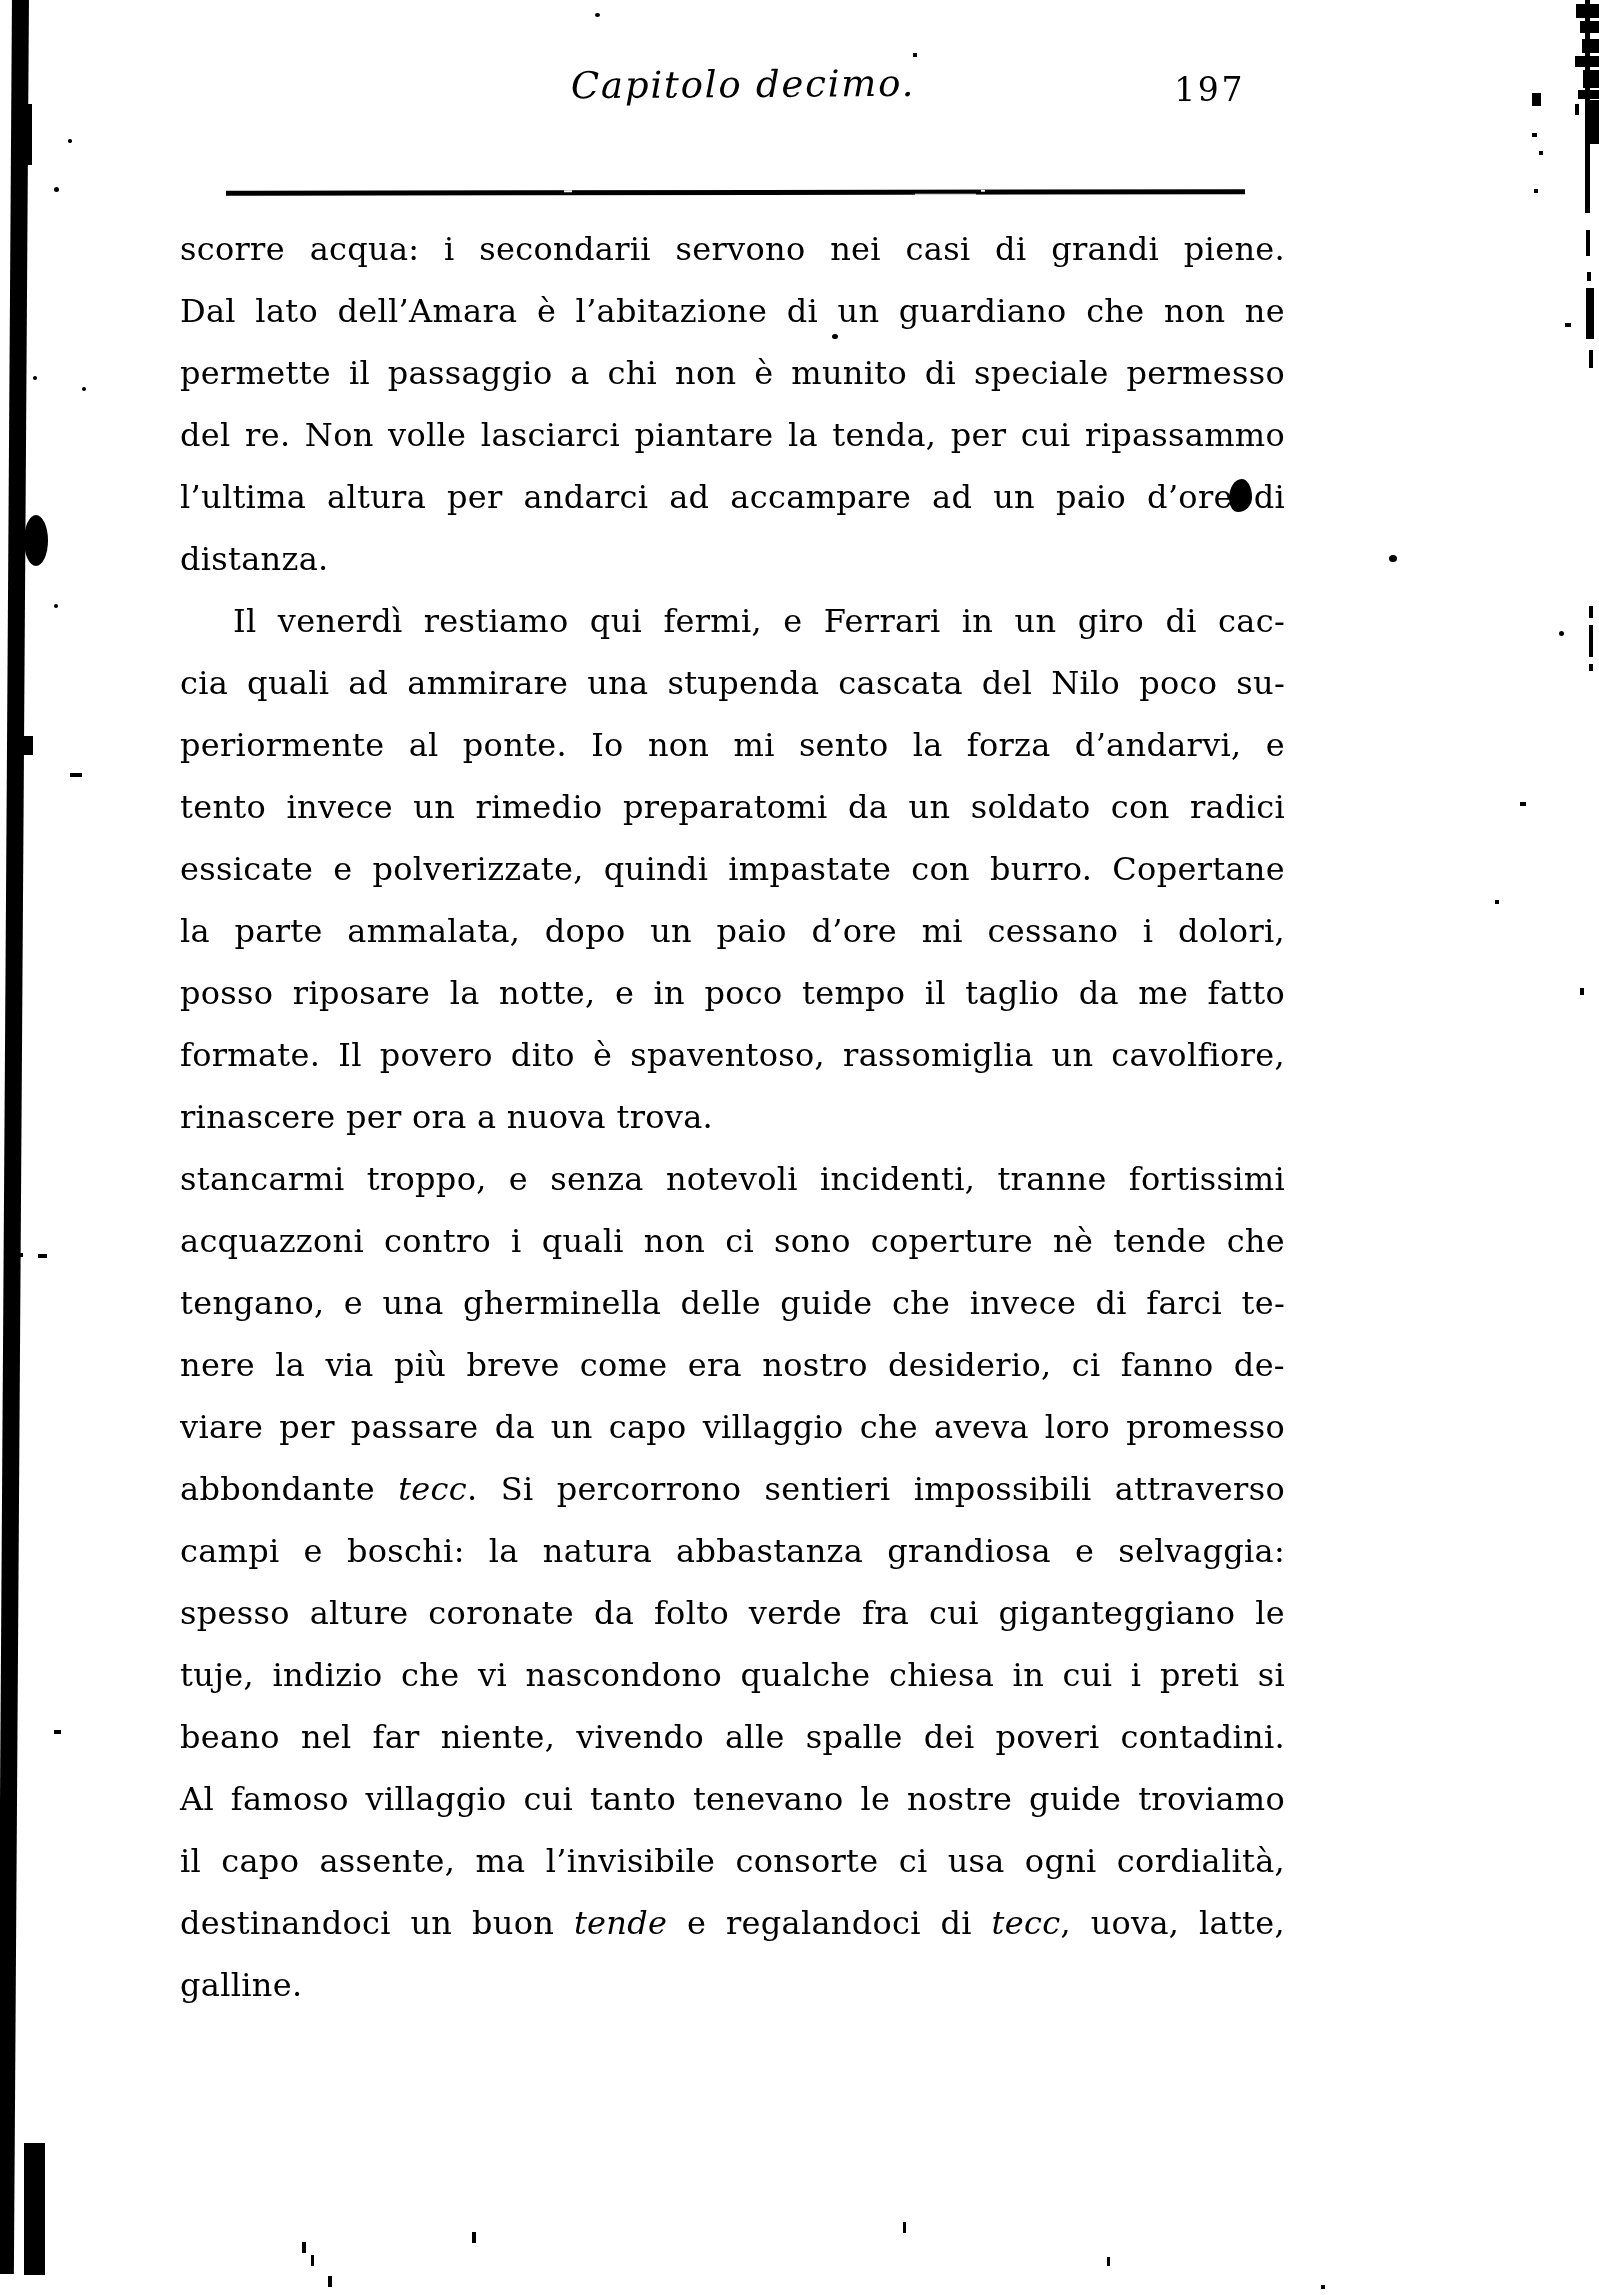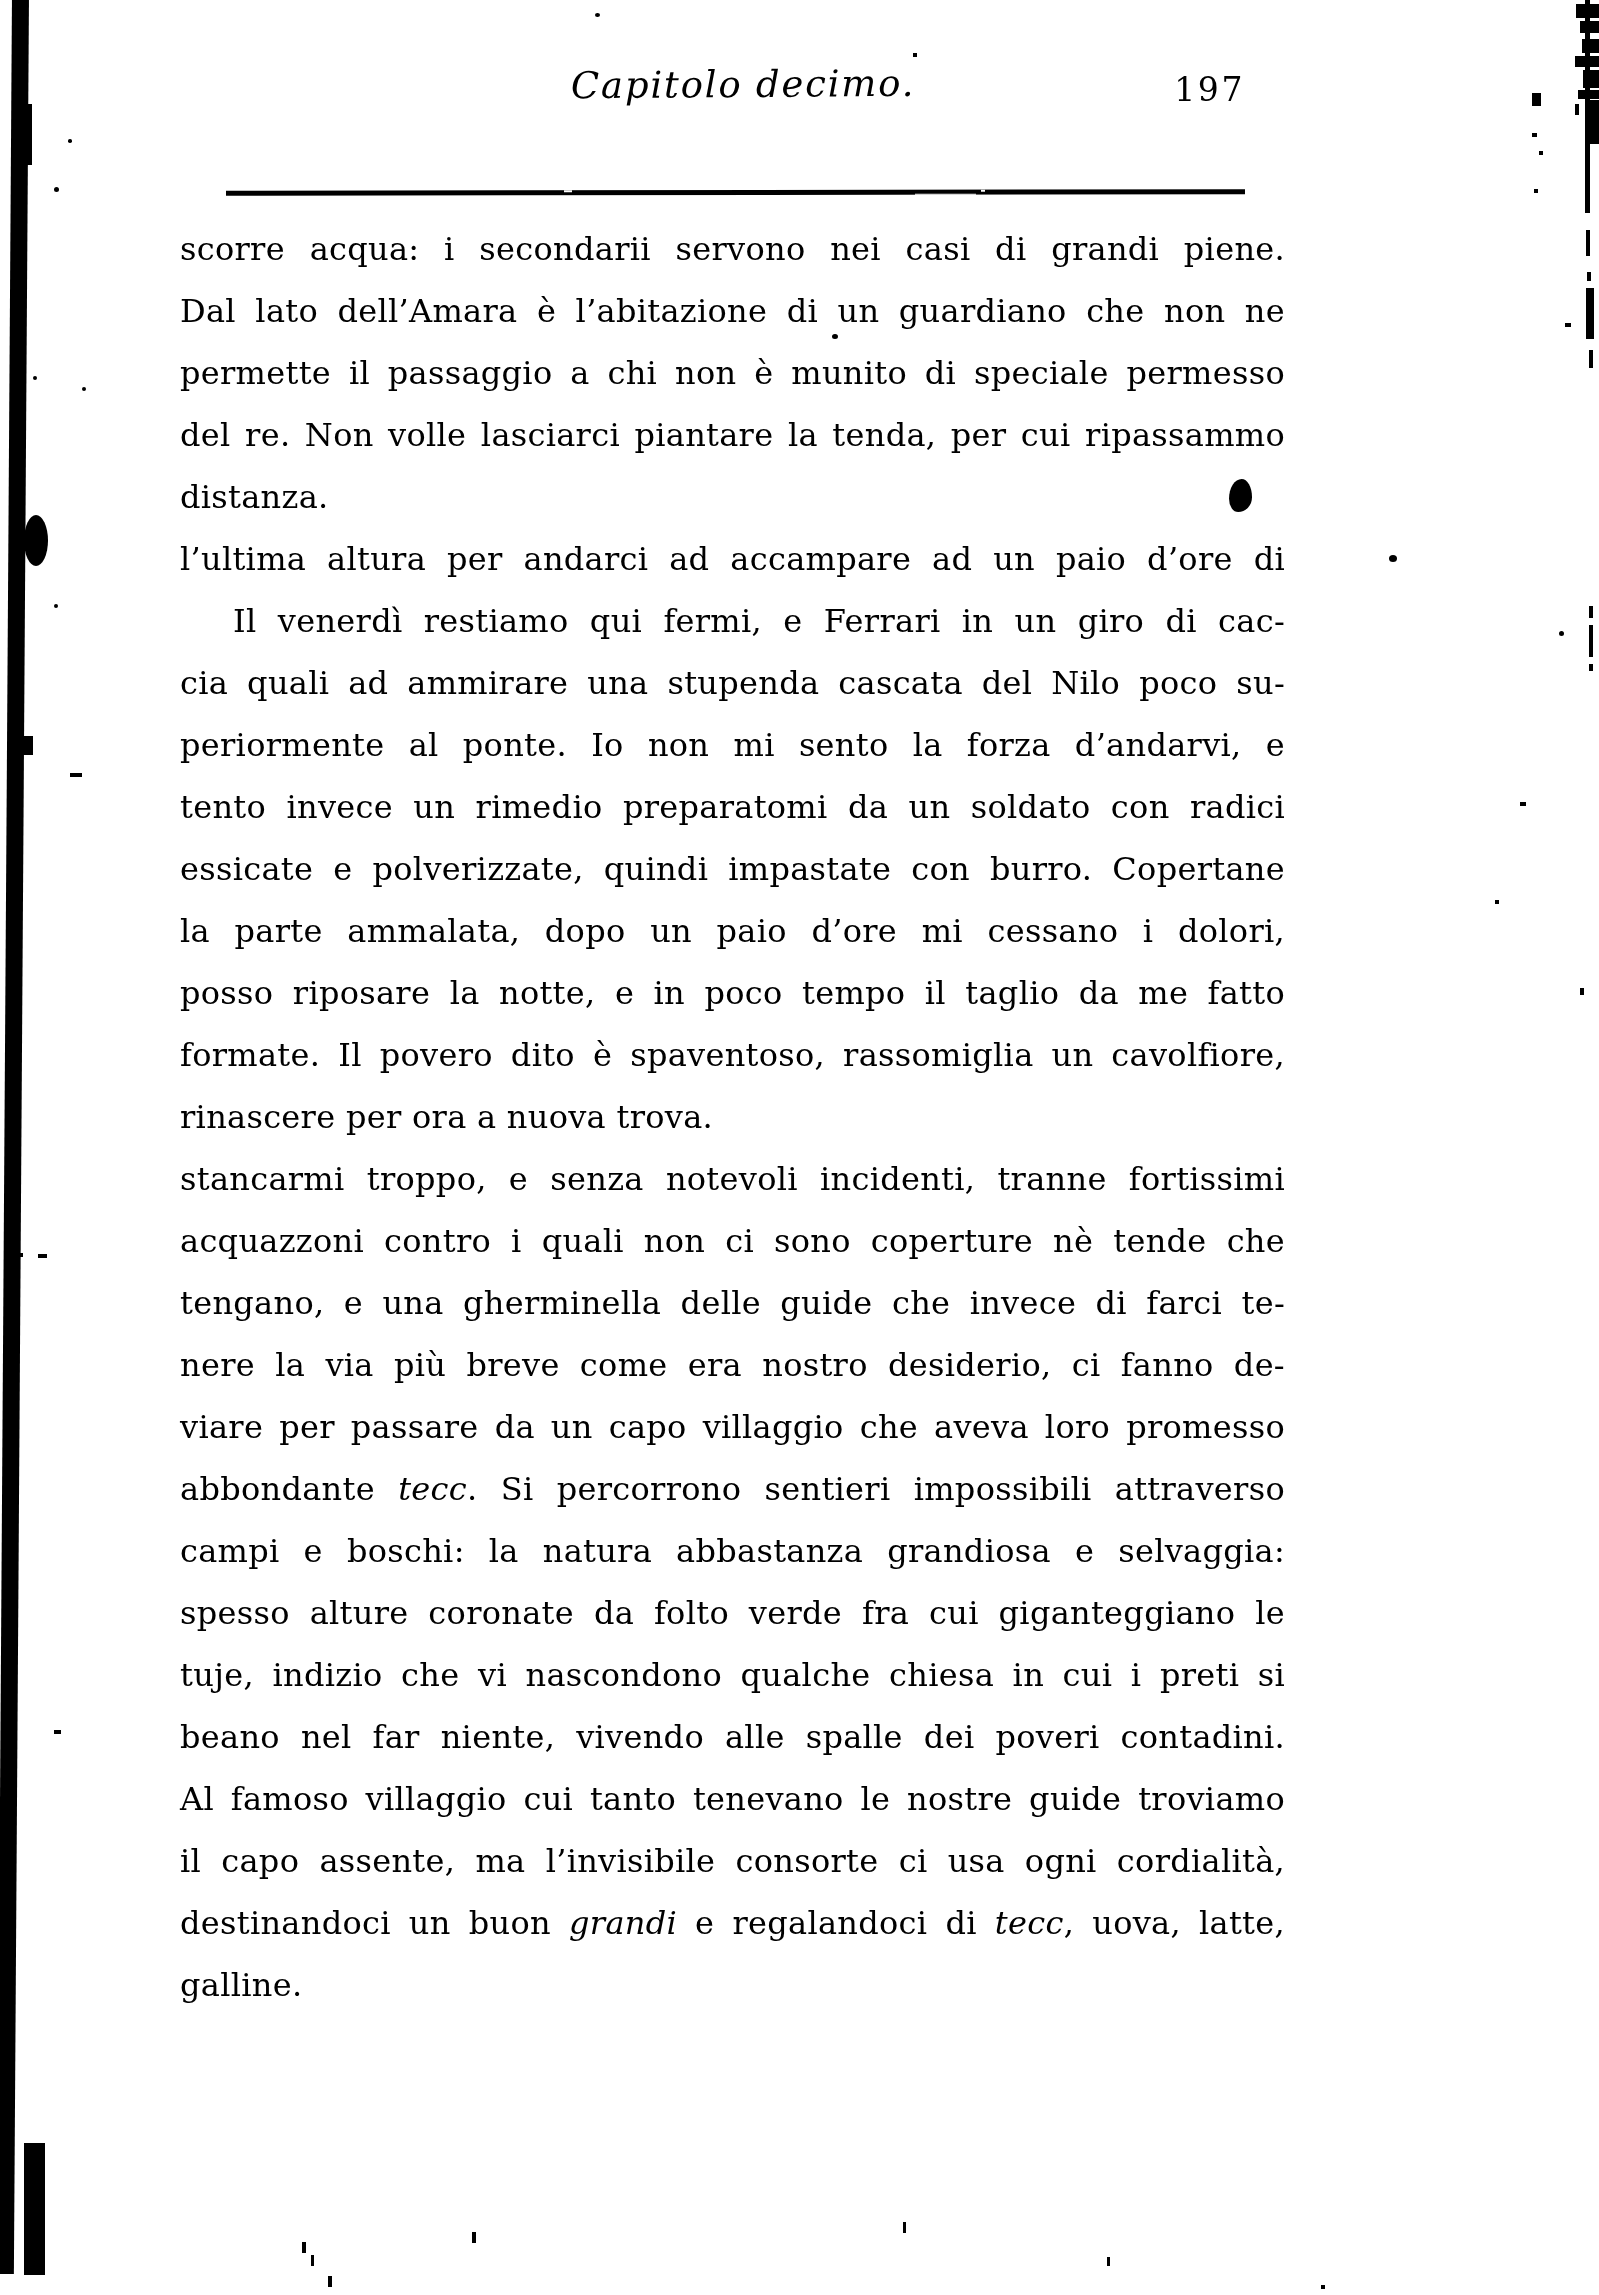--- a/index.html
+++ b/index.html
@@ -88,22 +88,22 @@
     <span class="slit1"></span>
       <span class="slit2"></span>
       <span class="slit3"></span>
   </div>
 
   <div class="body-text">
       <div class="line">scorre acqua: i secondarii servono nei casi di grandi piene.</div>
       <div class="line">Dal lato dell’Amara è l’abitazione di un guardiano che non ne</div>
       <div class="line">permette il passaggio a chi non è munito di speciale permesso</div>
       <div class="line">del re. Non volle lasciarci piantare la tenda, per cui ripassammo</div>
+      <div class="line">l’ultima altura per andarci ad accampare ad un paio d’ore di</div>
       <div class="line end">distanza.</div>
-      <div class="line">l’ultima altura per andarci ad accampare ad un paio d’ore di</div>
       <div class="line indent">Il venerdì restiamo qui fermi, e Ferrari in un giro di cac-</div>
       <div class="line">cia quali ad ammirare una stupenda cascata del Nilo poco su-</div>
       <div class="line">periormente al ponte. Io non mi sento la forza d’andarvi, e</div>
       <div class="line">tento invece un rimedio preparatomi da un soldato con radici</div>
       <div class="line">essicate e polverizzate, quindi impastate con burro. Copertane</div>
       <div class="line">la parte ammalata, dopo un paio d’ore mi cessano i dolori,</div>
       <div class="line">posso riposare la notte, e in poco tempo il taglio da me fatto</div>
       <div class="line">formate. Il povero dito è spaventoso, rassomiglia un cavolfiore,</div>
       <div class="line end">rinascere per ora a nuova trova.</div>
       <div class="line">stancarmi troppo, e senza notevoli incidenti, tranne fortissimi</div>
@@ -111,21 +111,21 @@
       <div class="line">tengano, e una gherminella delle guide che invece di farci te-</div>
       <div class="line">nere la via più breve come era nostro desiderio, ci fanno de-</div>
       <div class="line">viare per passare da un capo villaggio che aveva loro promesso</div>
       <div class="line">abbondante <i>tecc</i>. Si percorrono sentieri impossibili attraverso</div>
       <div class="line">campi e boschi: la natura abbastanza grandiosa e selvaggia:</div>
       <div class="line">spesso alture coronate da folto verde fra cui giganteggiano le</div>
       <div class="line">tuje, indizio che vi nascondono qualche chiesa in cui i preti si</div>
       <div class="line">beano nel far niente, vivendo alle spalle dei poveri contadini.</div>
       <div class="line">Al famoso villaggio cui tanto tenevano le nostre guide troviamo</div>
       <div class="line">il capo assente, ma l’invisibile consorte ci usa ogni cordialità,</div>
-      <div class="line">destinandoci un buon <i>grandi</i> e regalandoci di <i>tecc</i>, uova, latte,</div>
+      <div class="line">destinandoci un buon <i>tende</i> e regalandoci di <i>tecc</i>, uova, latte,</div>
       <div class="line end">galline.</div>
     </div>
 
   <div class="gutter-bar"></div>
   <div class="blot" style="left:1229px;top:479px;width:23px;height:33px;"></div>
   <div id="artifacts">
       <div class="artifact round" style="left: 595px; top: 13px; width: 5.3px; height: 4.4px; background: rgb(0, 0, 0);"></div>
       <div class="artifact" style="left: 913px; top: 53px; width: 4.4px; height: 3.5px; background: rgb(0, 0, 0);"></div>
       <div class="artifact round" style="left: 832px; top: 334px; width: 6.1px; height: 5.3px; background: rgb(0, 0, 0);"></div>
       <div class="artifact" style="left: 1585px; top: 0px; width: 5.3px; height: 213px; background: rgb(0, 0, 0);"></div>

